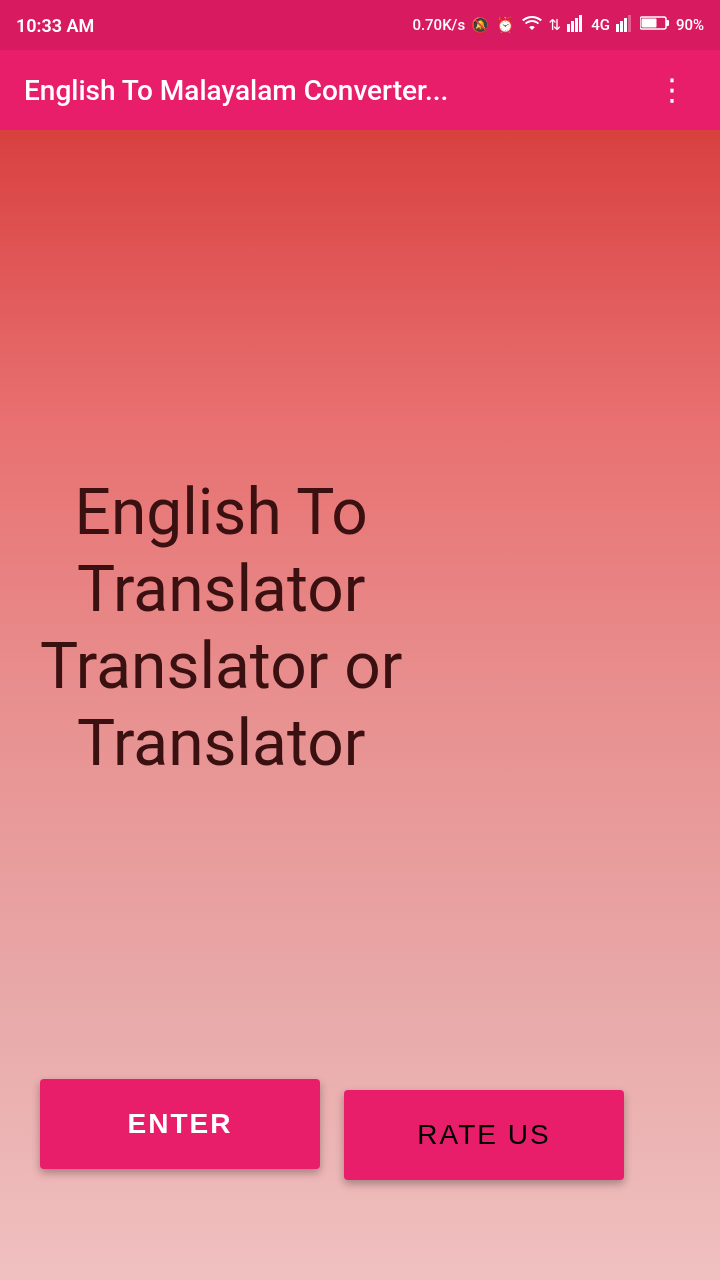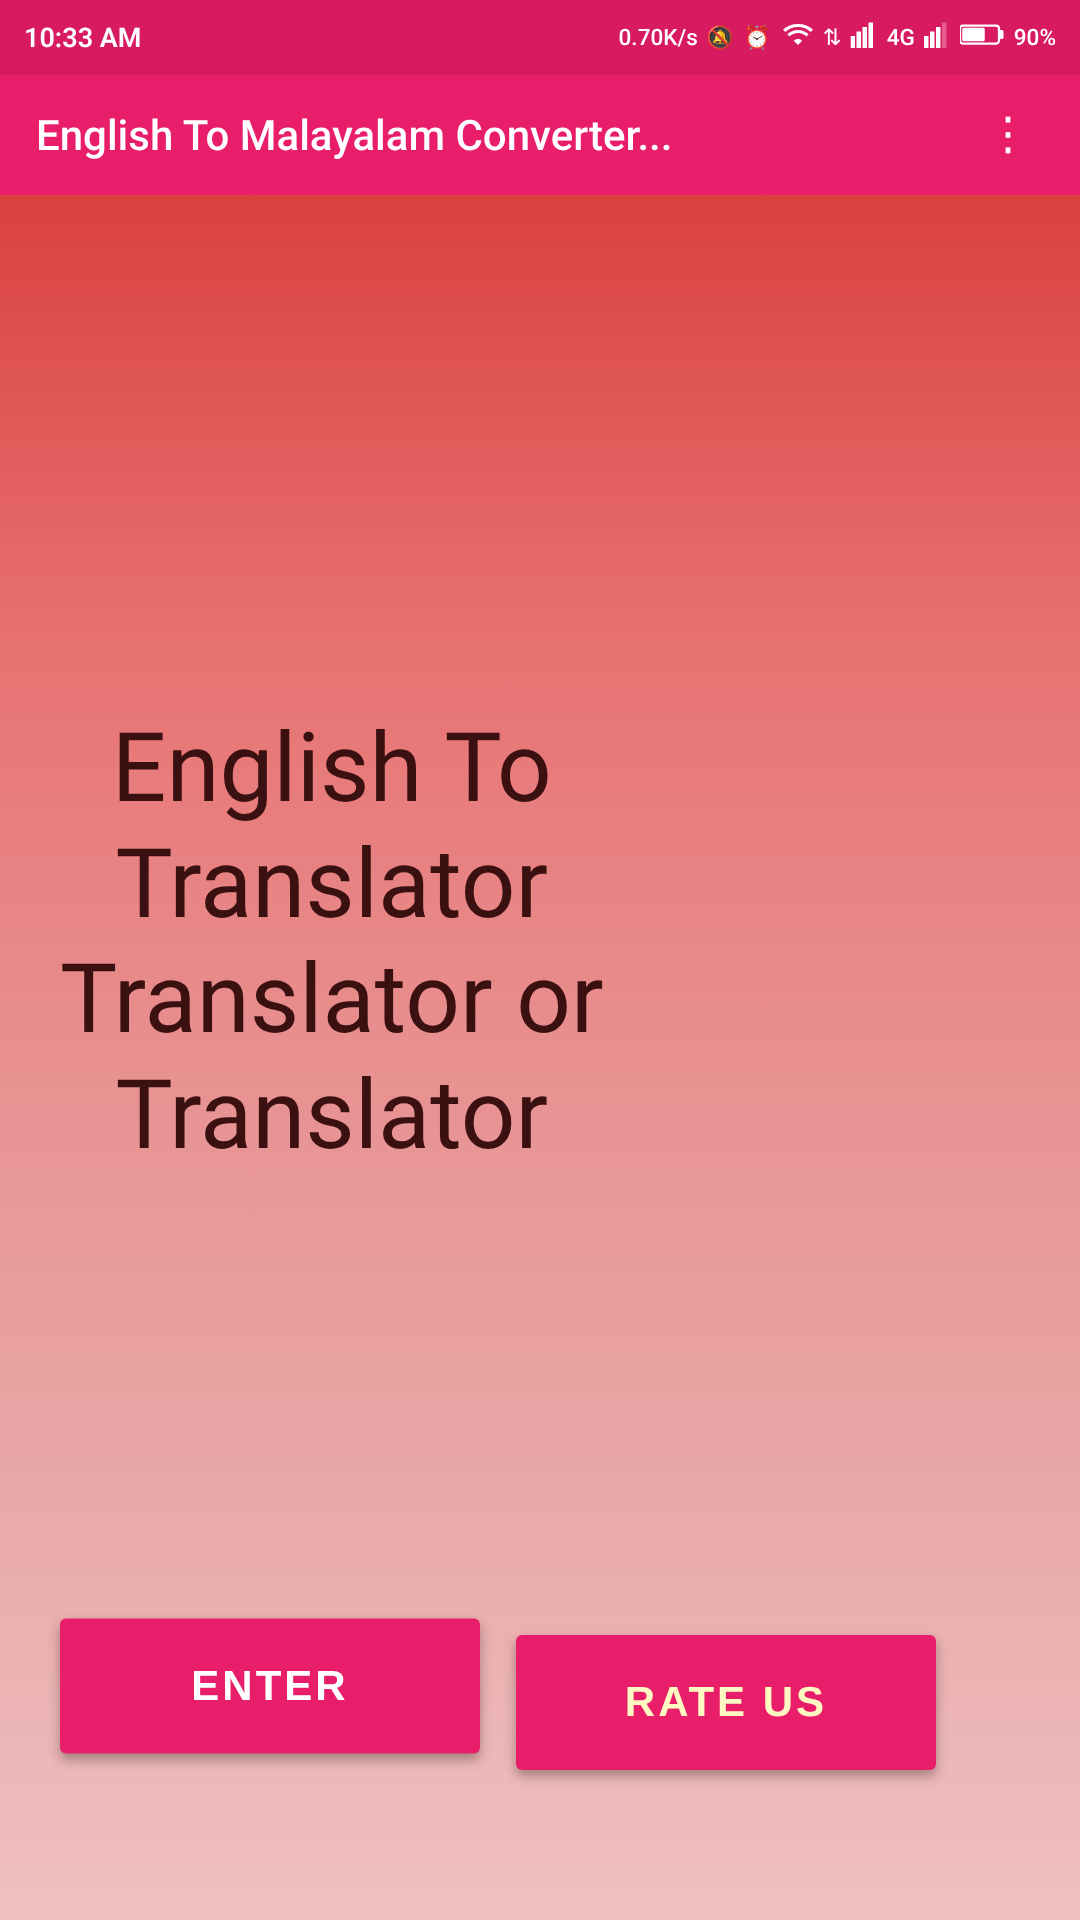--- a/index.html
+++ b/index.html
@@ -124,25 +124,25 @@
       box-shadow: 0 4px 8px rgba(0,0,0,0.3);
       display: flex;
       align-items: center;
       justify-content: center;
     }
 
     .btn-rate {
       width: 280px;
       height: 90px;
       background: #e91e6b;
-      color: #fef9c3;
+      color: #000000;
       border: none;
       border-radius: 4px;
       font-size: 28px;
-      font-weight: 700;
+      font-weight: 400;
       letter-spacing: 2px;
       cursor: pointer;
       box-shadow: 0 4px 8px rgba(0,0,0,0.3);
       display: flex;
       align-items: center;
       justify-content: center;
       margin-top: 22px;
     }
   </style>
 </head>

